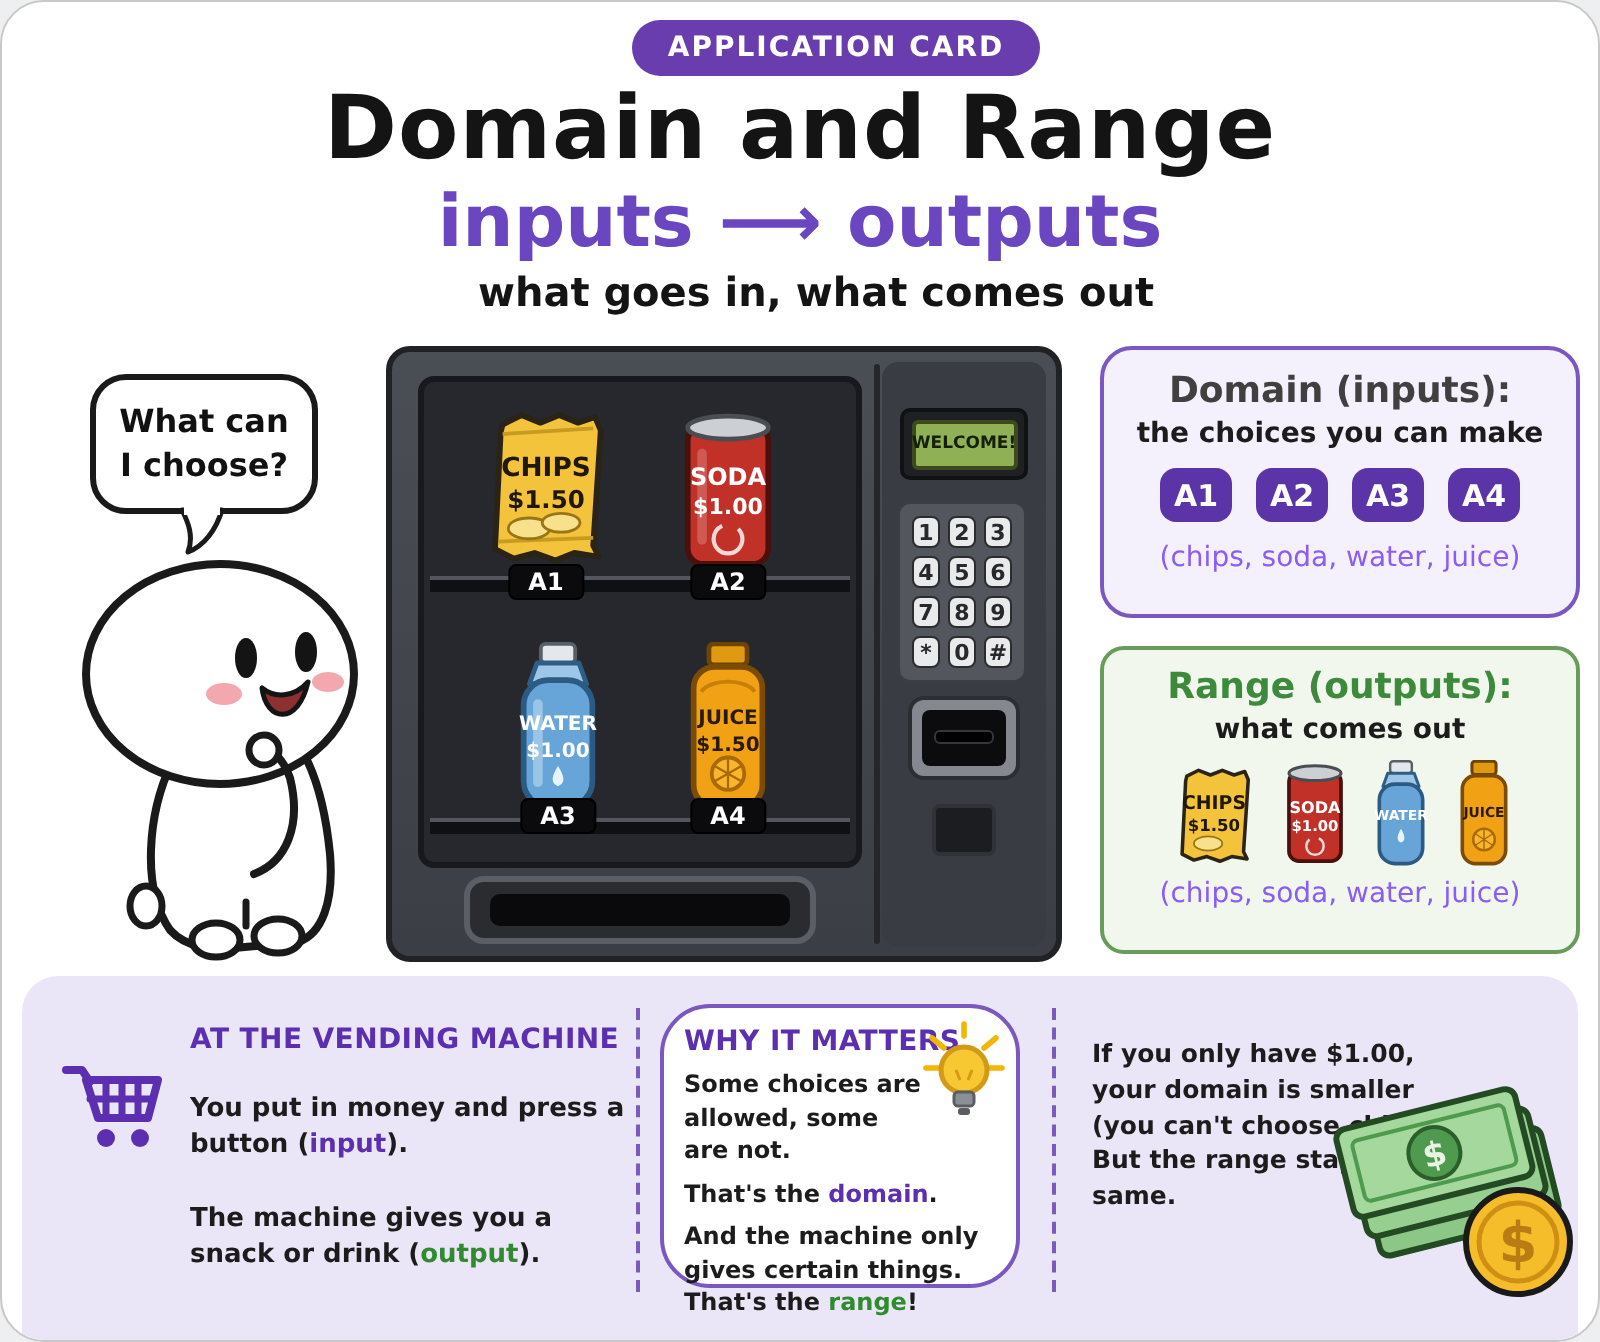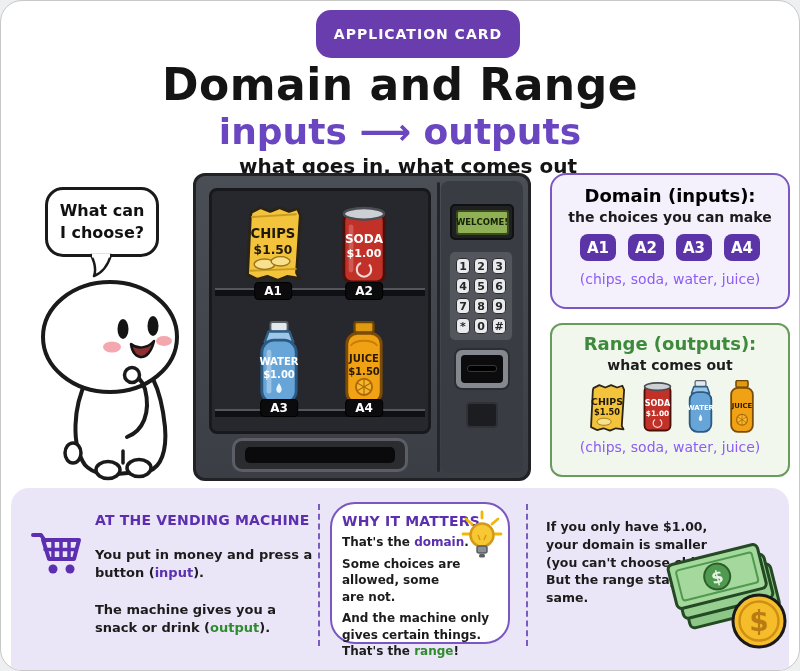--- a/index.html
+++ b/index.html
@@ -3,21 +3,21 @@
 <meta charset="utf-8">
 <style>
   * { box-sizing: border-box; margin: 0; padding: 0; }
   html,body { width:800px; height:671px; background:#edeff1; font-family:"DejaVu Sans", sans-serif; }
   .card { position:absolute; left:0; top:0; width:800px; height:671px; background:#ffffff;
           border:1.5px solid #c8c8c8; border-radius:22px; overflow:hidden; }
 
   
   .header { position:absolute; left:0; right:0; top:0; text-align:center; }
   .badge { display:inline-block; margin-top:9px; background:#6a3daf; color:#fff; font-weight:bold;
-           font-size:14px; letter-spacing:1px; padding:16px 18px; border-radius:15px;margin-left:36px; }
+           font-size:14px; letter-spacing:1px; padding:6px 18px; border-radius:15px;margin-left:36px; }
   .title { font-size:44px; font-weight:bold; color:#141414; line-height:52px; margin-top:1px; letter-spacing:.5px; }
   .subtitle { font-size:36px; font-weight:bold; color:#6b46c1; line-height:42px; }
   .tagline { font-size:20px; font-weight:bold; color:#141414; line-height:26px;padding-left:16px; }
 
   
   .speech { position:absolute; left:44px; top:186px; width:114px; height:70px; background:#fff;
             border:3px solid #1a1a1a; border-radius:18px; display:flex; flex-direction:column;
             justify-content:center; align-items:center; font-size:16px; font-weight:bold; color:#111;
             line-height:1.35; z-index:4; }
   .speech-tail { position:absolute; left:86px; top:252px; z-index:5; }
@@ -54,21 +54,21 @@
                  border:2px solid #303237; border-radius:4px; }
   .tray { position:absolute; left:36px; top:262px; width:176px; height:34px; background:#2a2c30;
           border:3px solid #5b5e64; border-radius:10px; display:flex; align-items:center; justify-content:center; }
   .tray-inner { width:150px; height:16px; background:#0a0a0c; border-radius:5px; }
 
   
   .domain-panel { position:absolute; left:549px; top:172px; width:240px; height:136px; background:#f5f1fc;
                   border:2.5px solid #7a57c1; border-radius:16px; text-align:center; padding-top:10px; }
   .range-panel { position:absolute; left:549px; top:322px; width:240px; height:154px; background:#f1f7ed;
                  border:2.5px solid #699c5c; border-radius:12px; text-align:center; padding-top:8px; }
-  .panel-title-purple { font-size:18px; font-weight:bold; color:#000000; }
+  .panel-title-purple { font-size:18px; font-weight:bold; color:#404040; }
   .panel-title-green { font-size:18px; font-weight:bold; color:#3e8a3c; }
   .panel-sub { font-size:14px; font-weight:bold; color:#1c1c1c; margin-top:3px; }
   .abtn-row { display:flex; justify-content:center; gap:12px; margin-top:9px; }
   .abtn { width:36px; height:27px; background:#5b35a8; border-radius:8px; color:#fff; font-weight:bold;
           font-size:15px; display:flex; align-items:center; justify-content:center; }
   .panel-caption { font-size:14px; font-weight:normal; color:#8b5cf6; margin-top:10px; }
   .range-icons { display:flex; justify-content:center; align-items:flex-end; gap:13px; margin-top:6px; height:54px; }
   .range-panel .panel-caption { margin-top:6px; }
 
   
@@ -284,22 +284,22 @@
 
     <div class="col2">
       <svg class="bulb" width="42" height="52" viewBox="0 0 42 52">
         <path d="M5,9 L11,14 M37,9 L31,14 M2,24 L9,24 M40,24 L33,24 M21,2 L21,8" stroke="#f2b705" stroke-width="2.8" stroke-linecap="round"></path>
         <circle cx="21" cy="25" r="11.5" fill="#f7c832" stroke="#d29a16" stroke-width="2.5"></circle>
         <path d="M17,25 L19,30 M25,25 L23,30" stroke="#d29a16" stroke-width="1.5"></path>
         <rect x="16" y="36" width="10" height="7" rx="2" fill="#8b8f96" stroke="#5a5d62" stroke-width="1.5"></rect>
         <rect x="18" y="44" width="6" height="3.5" rx="1.5" fill="#5a5d62"></rect>
       </svg>
       <div class="note-title">WHY IT MATTERS</div>
+      <div class="note-text p1">Some choices are allowed, some are not.</div>
       <div class="note-text"><span>That's the </span><span class="kw-purple">domain</span><span>.</span></div>
-      <div class="note-text p1">Some choices are allowed, some are not.</div>
       <div class="note-text"><span>And the machine only gives certain things. That's the </span><span class="kw-green">range</span><span>!</span></div>
     </div>
 
     <div class="divider div2"></div>
 
     <div class="col3">
       <div class="note-text">If you only have $1.00, your domain is smaller (you can't choose chips). But the range stays the same.</div>
     </div>
 
     <svg class="money" width="132" height="120" viewBox="0 0 132 120">

